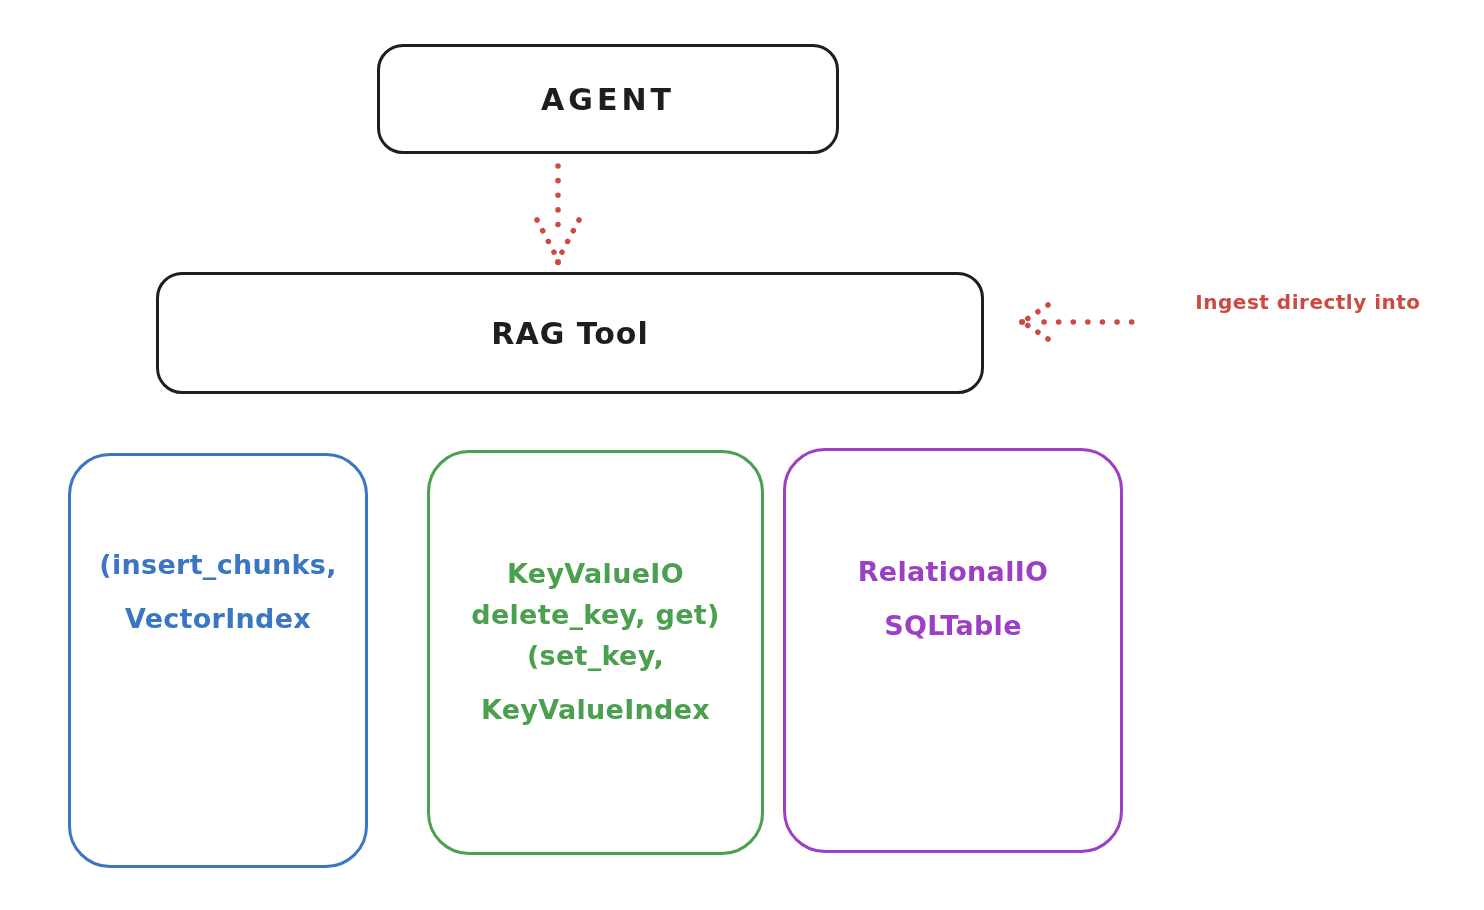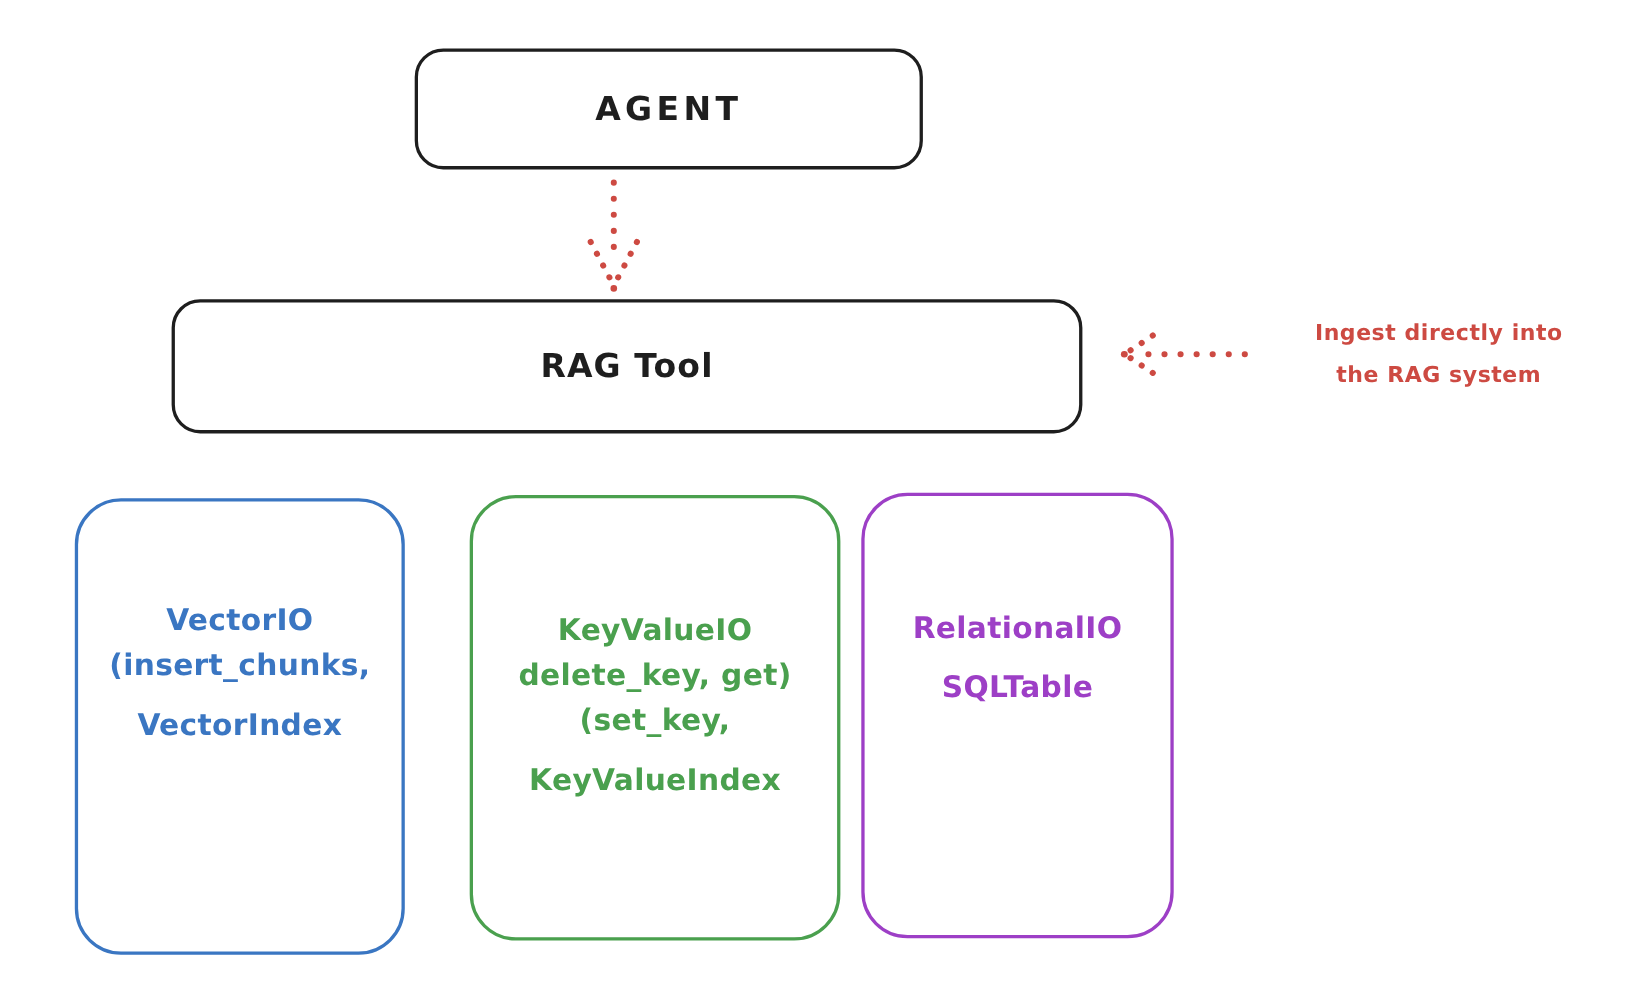--- a/index.html
+++ b/index.html
@@ -64,21 +64,21 @@
   }
   .keyvalue-box {
     left: 427px; top: 450px;
     width: 337px; height: 405px;
     border-color: var(--green, #4aa04e);
     color: var(--green, #4aa04e);
     padding-top: 100px;
   }
   .relational-box {
     left: 783px; top: 448px;
-    width: 284px; height: 405px;
+    width: 340px; height: 405px;
     border-color: var(--purple, #9d3fc6);
     color: var(--purple, #9d3fc6);
     padding-top: 100px;
   }
   .spacer {
     height: 13px;
   }
   .annotation {
     position: absolute;
     left: 1138px; top: 283px;
@@ -122,26 +122,24 @@
 
   <svg class="arrow-svg" style="left:1012px; top:298px;" width="130" height="48" viewBox="1012 298 130 48">
     <path d="M 1044 322 L 1132 322" stroke-width="5.5" stroke-dasharray="0.1 14.5"></path>
     <path d="M 1048 305 L 1024 321" stroke-width="5.5" stroke-dasharray="0.1 12"></path>
     <path d="M 1048 339 L 1024 323" stroke-width="5.5" stroke-dasharray="0.1 12"></path>
     <path d="M 1022 322 L 1022.2 322" stroke-width="6"></path>
   </svg>
 
   <div class="annotation">
     <div>Ingest directly into</div>
-    <div>the RAG system</div>
   </div>
 
   <div class="box backend-box vector-box">
     <div class="backend-text">
-      <div>VectorIO</div>
       <div>(insert_chunks,</div>
       <div class="spacer"></div>
       <div>VectorIndex</div>
     </div>
   </div>
 
   <div class="box backend-box keyvalue-box">
     <div class="backend-text">
       <div>KeyValueIO</div>
       <div>delete_key, get)</div>

